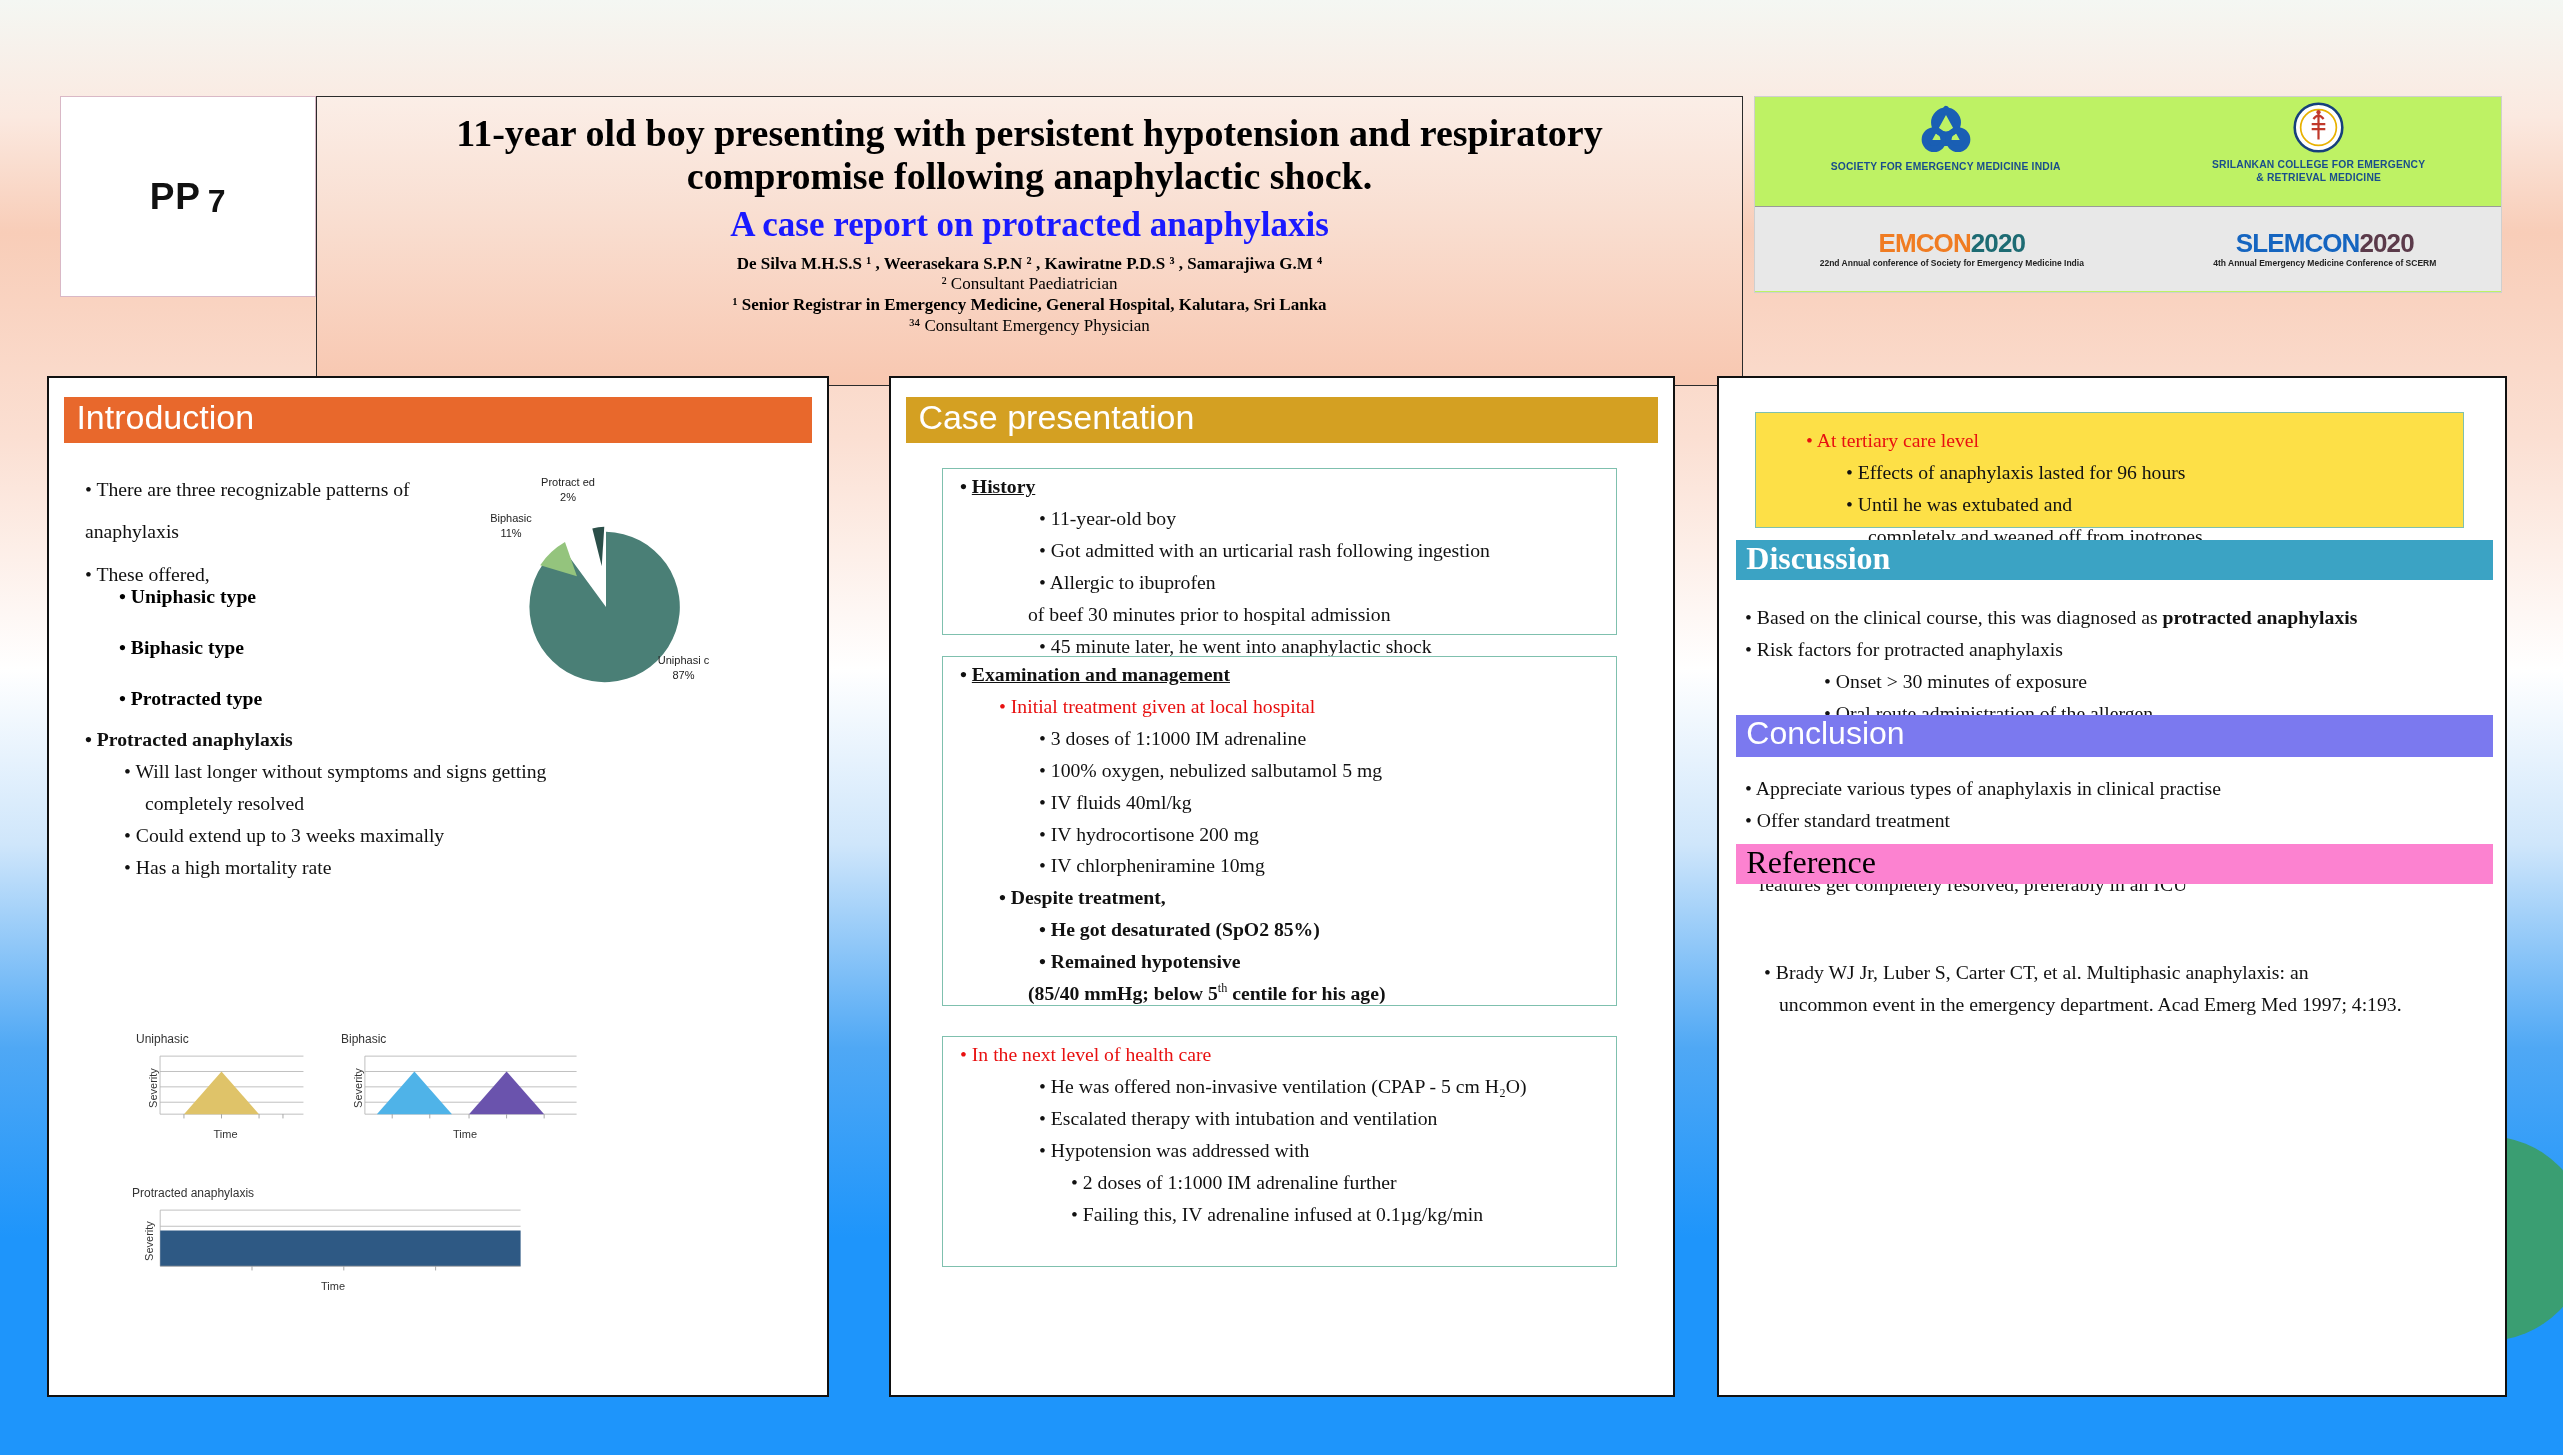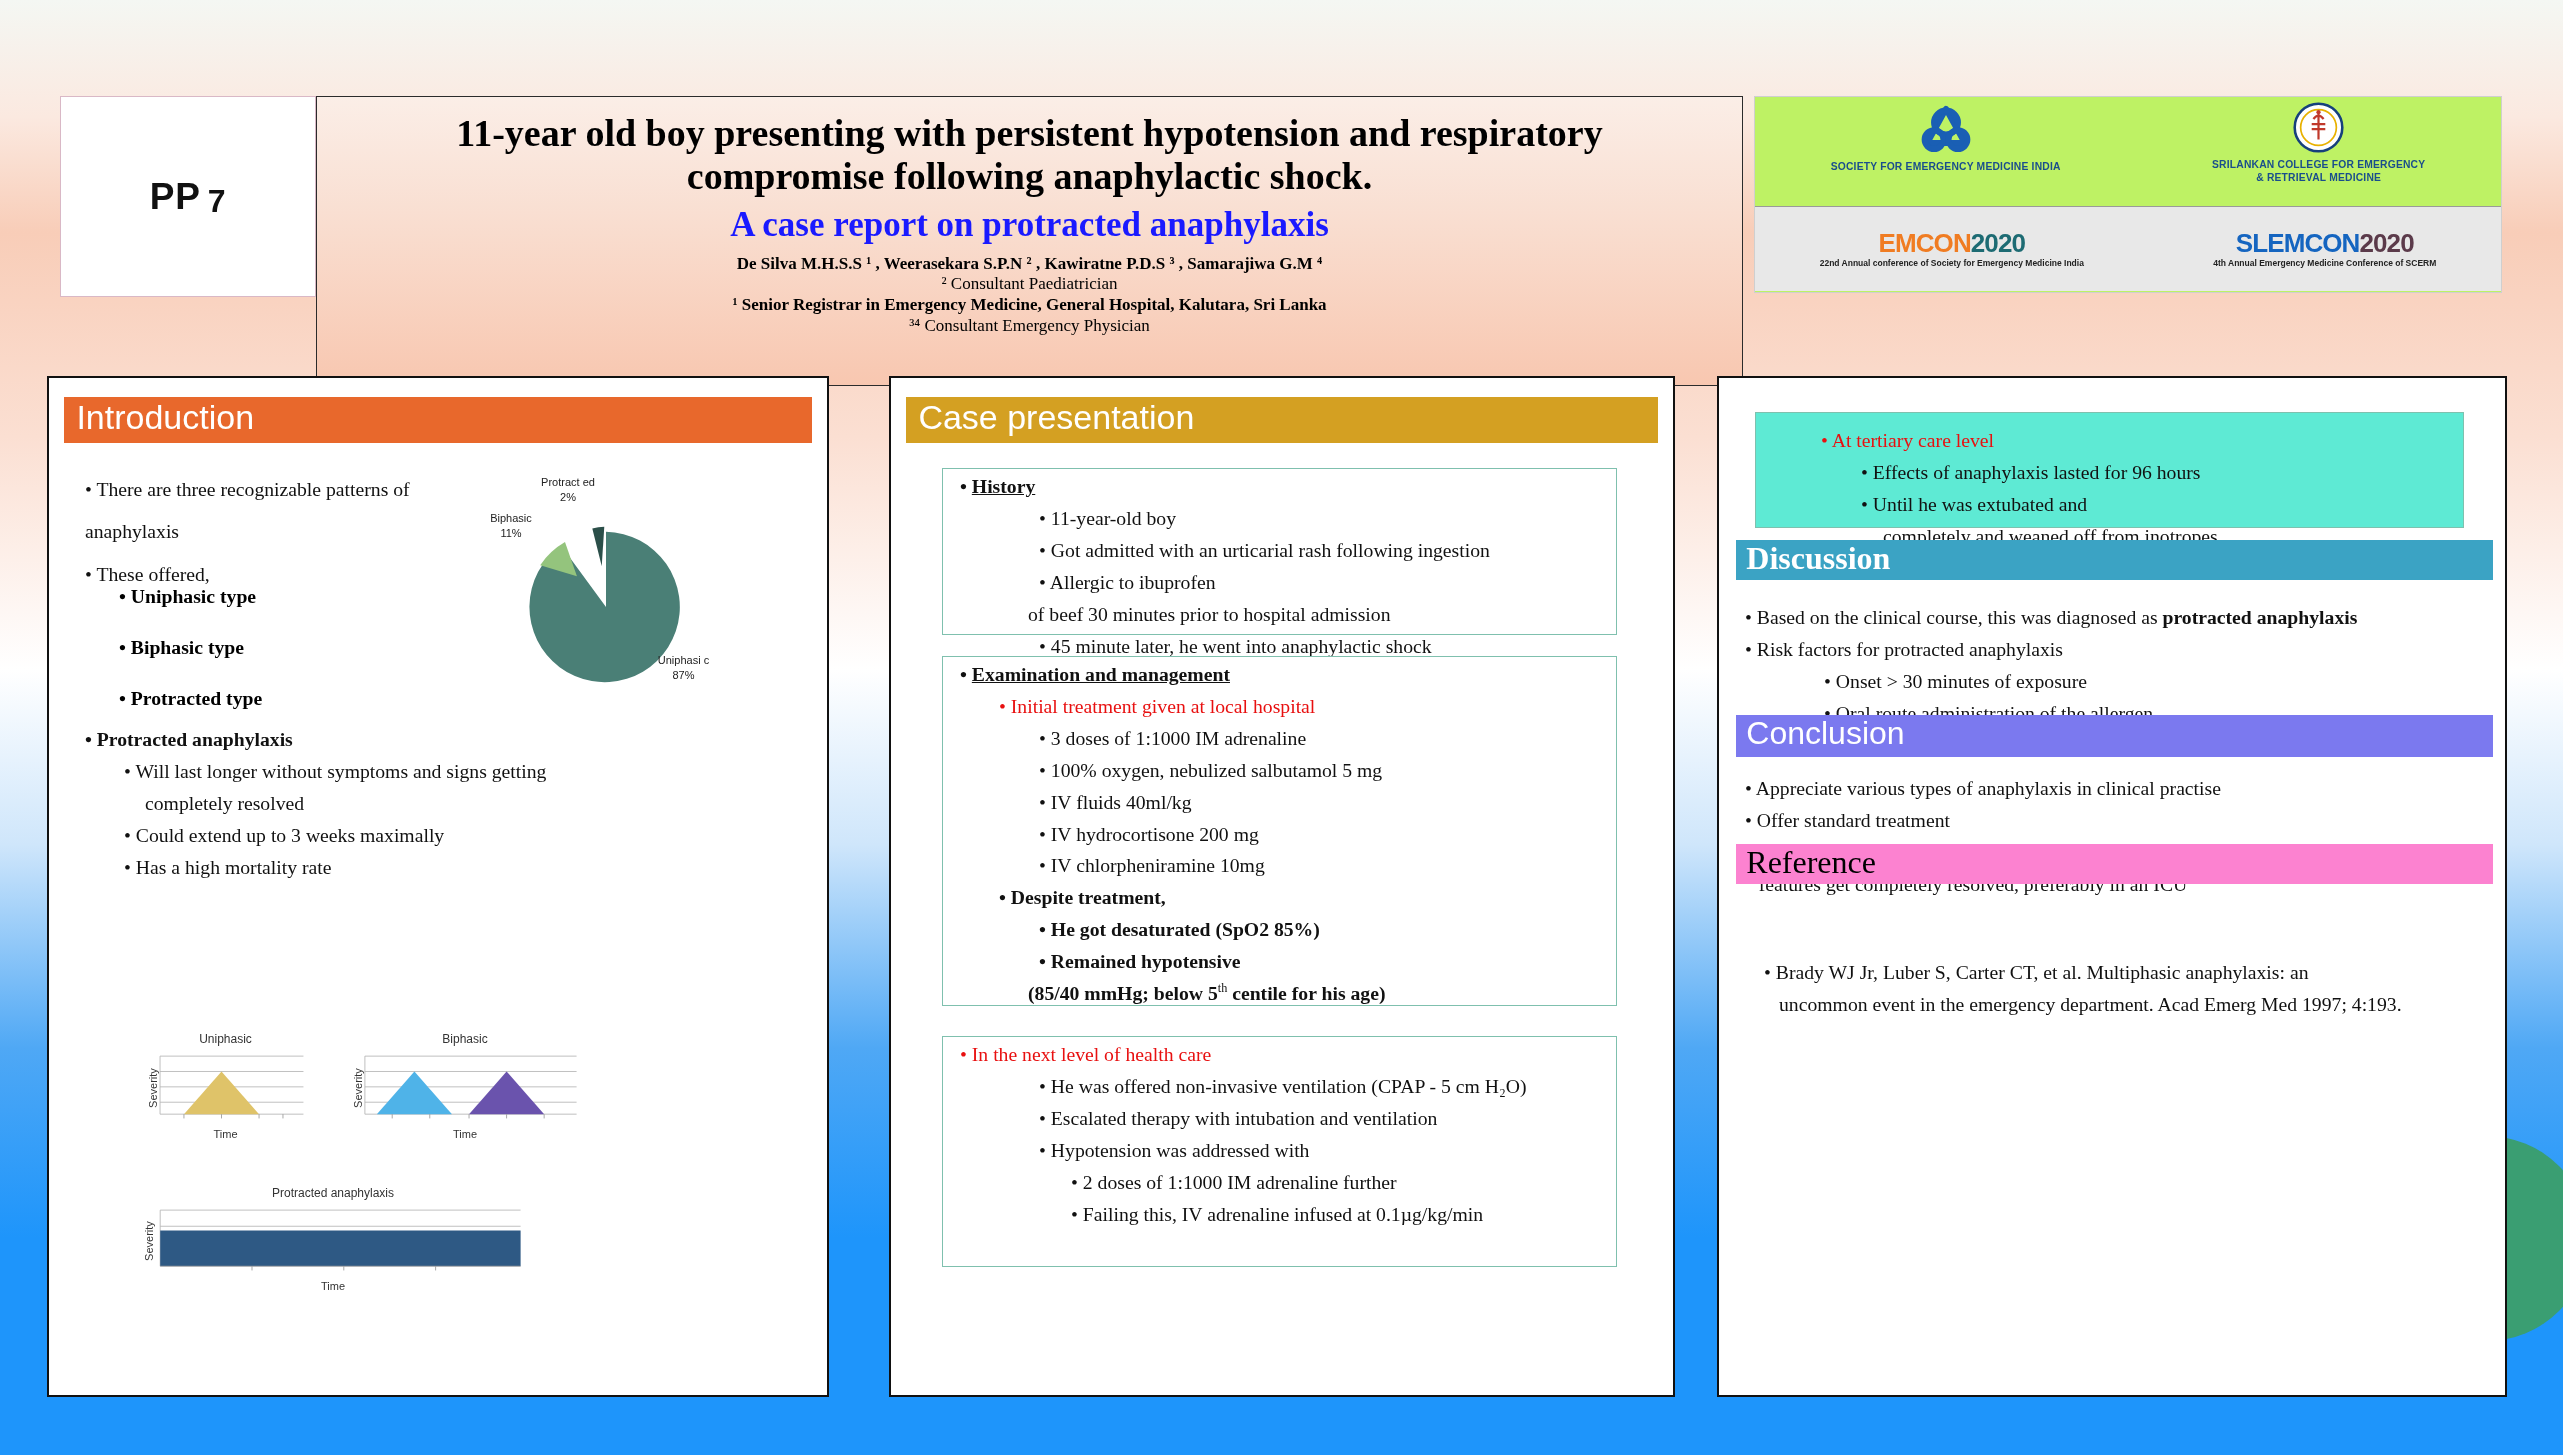--- a/index.html
+++ b/index.html
@@ -244,21 +244,21 @@
   #lbl-uniphasic { left: 239px; top: 178px; width: 53px; }
 
   #intro-protracted { position: absolute; left: 0; top: 256px; width: 709px; }
 
   
   .minichart { position: absolute; }
   .mc-title {
     font-family: "Liberation Sans", sans-serif;
     font-size: 12px;
     color: #333;
-    text-align: center;
+    text-align: left;
     margin-bottom: 5.1px;
   }
   .mc-plot { position: relative; }
   .mc-ylab {
     position: absolute;
     left: -3.4px; top: 50%;
     transform: translateY(-50%) rotate(-90deg);
     transform-origin: center;
     font-family: "Liberation Sans", sans-serif;
     font-size: 11px; color: #333;
@@ -281,22 +281,22 @@
     padding: 2px 17px;
   }
   #box-history     { left: 51px;  top: 90px; width: 675px; height: 167px; }
   #box-exam        { left: 51px;  top: 278px; width: 675px; height: 350px; }
   #box-nextlevel   { left: 51px;  top: 658px; width: 675px; height: 231px; }
 
   #box-tertiary {
     position: absolute;
     left: 36px; top: 34px; width: 709px; height: 116px;
     border: 0.9px solid #7fc0ae;
-    background: #5eead4;
-    padding: 12px 26px;
+    background: #fde047;
+    padding: 12px 11px;
   }
 
   .rc-body { padding: 15.4px 26px 0 26px; }
   #right-discussion-body { position: absolute; left: 0; top: 209px; width: 100%; }
   #right-conclusion-body { position: absolute; left: 0; top: 380px; width: 100%; }
   #right-reference-body  { position: absolute; left: 0; top: 513px; width: 100%; }
 
   .hdr-slot { position: absolute; left: 0; width: 100%; }
   #slot-discussion { top: 162px; }
   #slot-conclusion { top: 337px; }

